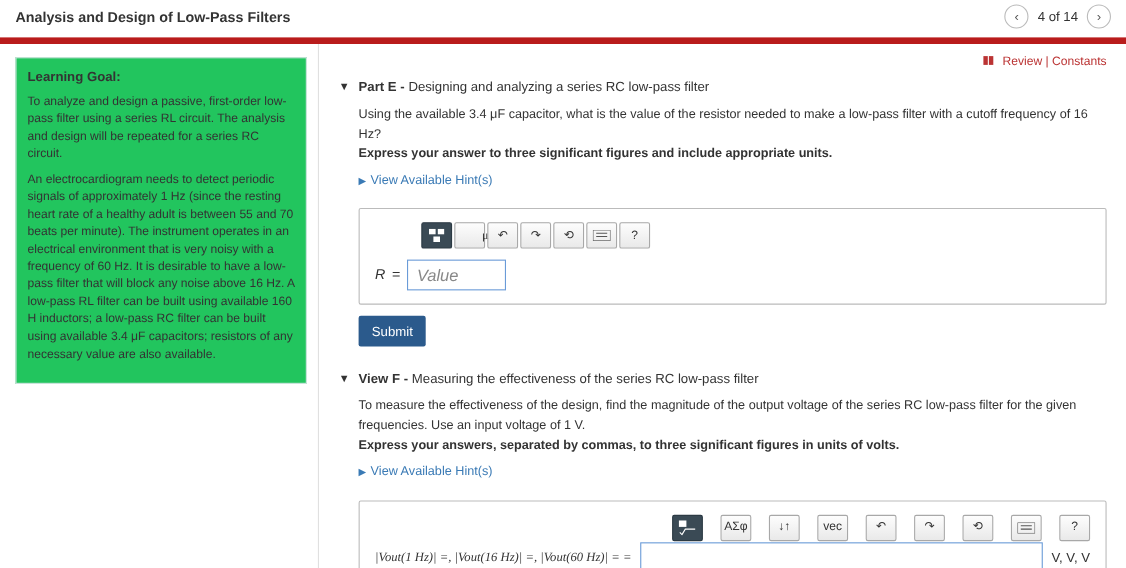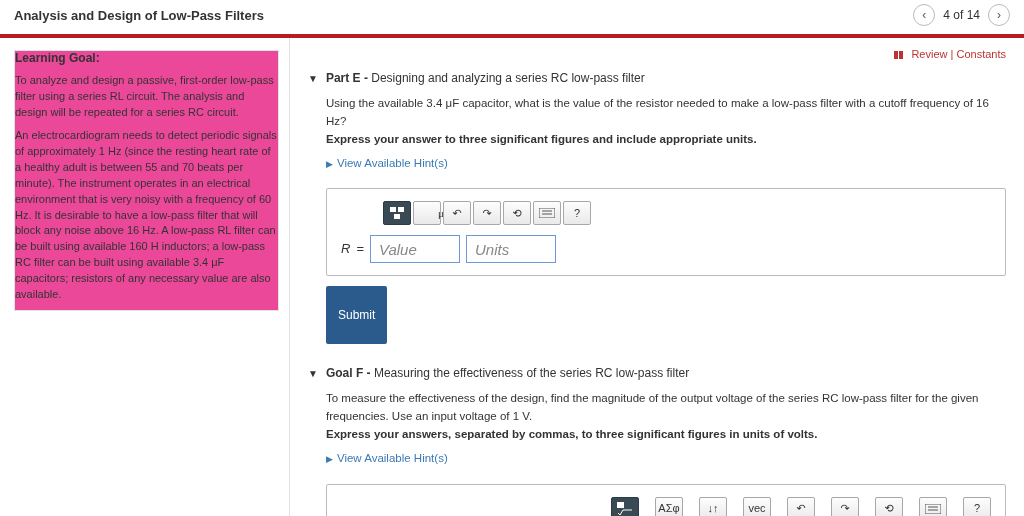--- a/index.html
+++ b/index.html
@@ -1,23 +1,23 @@
 <!DOCTYPE html>
 <html><head>
 <meta charset="utf-8">
 <style>
   * { box-sizing: border-box; margin: 0; padding: 0; }
   body { font-family: Arial, Helvetica, sans-serif; font-size: 12px; color: #333; background: #fff; width: 1024px; }
-  .header { display: flex; justify-content: space-between; align-items: center; padding: 4px 14px 8px; border-bottom: 4px solid #b91c1c; }
+  .header { display: flex; justify-content: space-between; align-items: center; padding: 4px 14px 8px; border-bottom: 6px solid #b91c1c; }
   .title { font-weight: bold; font-size: 13px; }
   .nav { display: flex; align-items: center; gap: 8px; }
   .nav-btn { width: 22px; height: 22px; border: 1px solid #bbb; border-radius: 50%; display: flex; align-items: center; justify-content: center; font-size: 12px; color: #555; background: #fff; cursor: pointer; }
   .main { display: flex; }
   .sidebar { width: 290px; padding: 12px 10px 10px 14px; border-right: 1px solid #e0e0e0; }
-  .goal-box { background: #ec4899; border: 1px solid #d9e6e6; }
+  .goal-box { background: #22c55e; border: 1px solid #d9e6e6; padding: 10px; }
   .goal-title { font-weight: bold; margin-bottom: 8px; font-size: 12px; }
   .goal-text { font-size: 11px; line-height: 1.45; color: #333; }
   .goal-text p { margin-bottom: 7px; }
   .content { flex: 1; padding: 10px 18px 10px 18px; }
   .top-links { text-align: right; font-size: 11px; color: #b33; margin-bottom: 10px; }
   .top-links a { color: #b33; text-decoration: none; }
   .top-links .sq { display: inline-block; vertical-align: middle; margin-right: 4px; }
   .top-links .sq span { display: inline-block; width: 4px; height: 8px; background: #b33; margin-right: 1px; }
   .part { margin-bottom: 22px; }
   .part-head { display: flex; align-items: center; gap: 8px; margin-bottom: 10px; }
@@ -28,21 +28,21 @@
   .hint-link { color: #3a7ab5; font-size: 11.5px; cursor: pointer; margin: 6px 0 10px; display: inline-block; }
   .hint-link::before { content: "▶"; font-size: 9px; margin-right: 4px; }
   .answer-box { border: 1px solid #bbb; border-radius: 2px; padding: 12px 14px; margin-top: 6px; background: #fff; }
   .toolbar { display: inline-flex; gap: 2px; margin-bottom: 10px; margin-left: 42px; }
   .tool-btn { width: 28px; height: 24px; border: 1px solid #a8a8a8; background: linear-gradient(#fdfdfd,#e9e9e9); display: flex; align-items: center; justify-content: center; font-size: 11px; color: #333; cursor: pointer; border-radius: 2px; }
   .tool-btn.dark { background: #3a4a55; color: #fff; border-color: #2c3a44; }
   .row-inputs { display: flex; align-items: center; gap: 6px; }
   .lbl { font-style: italic; font-size: 13px; }
   .eq { font-size: 13px; }
   .input-box { border: 1px solid #6a9bd8; padding: 4px 8px; font-style: italic; color: #888; font-size: 15px; background: #fff; height: 28px; min-width: 90px; display: flex; align-items: center; }
-  .submit-btn { background: #2b5a8c; color: #fff; border: none; padding: 22px 12px; font-size: 12px; margin-top: 10px; cursor: pointer; border-radius: 2px; }
+  .submit-btn { background: #2b5a8c; color: #fff; border: none; padding: 7px 12px; font-size: 12px; margin-top: 10px; cursor: pointer; border-radius: 2px; }
   .toolbar2 { display: inline-flex; gap: 16px; margin-bottom: 0; }
   .answer-box2 { border: 1px solid #bbb; border-radius: 2px; padding: 12px 14px; margin-top: 6px; background: #fff; }
   .f-row { display: flex; align-items: center; gap: 8px; }
   .f-lbl { font-size: 11.5px; white-space: nowrap; }
   .f-input { flex: 1; border: 1px solid #6a9bd8; height: 28px; background: #fff; }
   .f-units { font-size: 12px; white-space: nowrap; }
   em.v { font-style: italic; font-family: Liberation Serif, serif; }
   .mu { font-family: 'Times New Roman', serif; margin-left: 36px; }
 </style>
 </head>
@@ -106,31 +106,30 @@
                   <line x1="3" y1="3" x2="13" y2="3" stroke="#555"></line>
                   <line x1="3" y1="6" x2="13" y2="6" stroke="#555"></line>
                 </svg>
             </div>
             <div class="tool-btn">?</div>
           </div>
           <div class="row-inputs">
             <span class="lbl">R</span>
             <span class="eq">=</span>
             <div class="input-box">Value</div>
-            <div class="input-box">Units</div>
           </div>
         </div>
         <button class="submit-btn">Submit</button>
       </div>
     </div>
 
     <div class="part">
       <div class="part-head">
         <span class="caret">▼</span>
-        <span class="part-title"><b>Goal F - </b><span>Measuring the effectiveness of the series RC low-pass filter</span></span>
+        <span class="part-title"><b>View F - </b><span>Measuring the effectiveness of the series RC low-pass filter</span></span>
       </div>
       <div class="part-body">
         <div><span>To measure the effectiveness of the design, find the magnitude of the output voltage of the series RC low-pass filter for the given frequencies. Use an input voltage of 1 V.</span></div>
         <div><b>Express your answers, separated by commas, to three significant figures in units of volts.</b></div>
         <span class="hint-link">View Available Hint(s)</span>
         <div class="answer-box2">
           <div style="text-align:right;">
             <div class="toolbar2">
               <div class="tool-btn dark">
                 <svg width="16" height="14">

